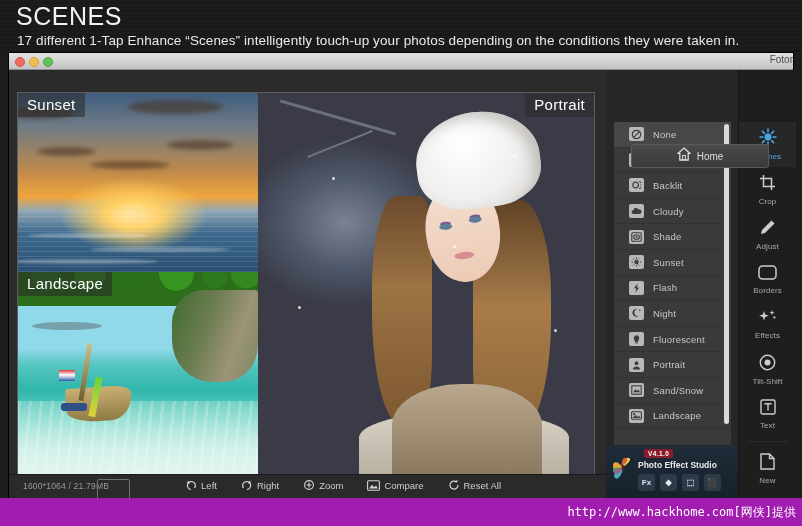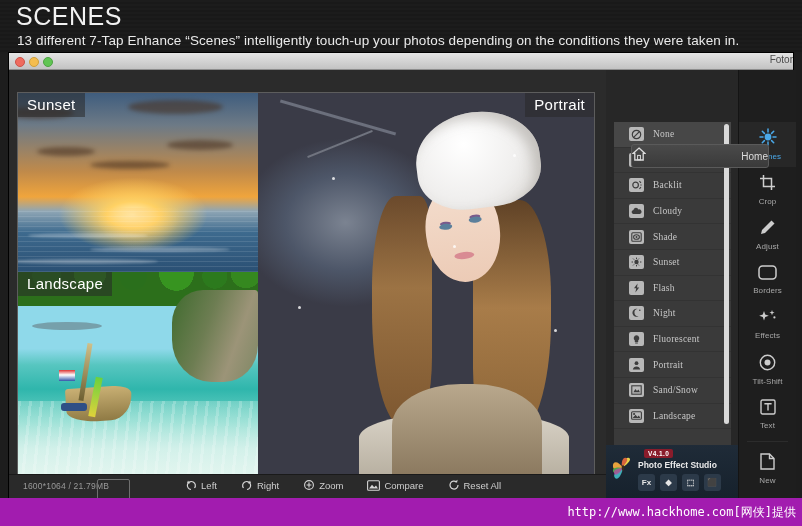--- a/index.html
+++ b/index.html
@@ -178,21 +178,21 @@
   .tools{position:absolute;right:105px;top:4px;display:flex;gap:24px;}
   .tool{display:flex;align-items:center;gap:4px;font-size:9.5px;color:#cfcfcf;cursor:default;}
   .tool svg{display:block;}
 
   
   .scenes-panel{
     position:absolute;left:597px;top:0;width:132px;height:429px;background:#272727;
   }
   .scene-list{
     position:absolute;left:8px;top:52px;width:117px;height:323px;
-    background:#3a3a3a;overflow:hidden;font-family:Liberation Serif, serif;
+    background:#3a3a3a;overflow:hidden;
   }
   .scene-row{
     position:relative;height:24.6px;display:flex;align-items:center;
     padding-left:15px;border-bottom:1px solid #333;cursor:default;
   }
   .scene-row.sel{background:#474747;}
   .scene-ico{
     width:15px;height:14px;border-radius:2px;background:#b8b8b8;
     display:flex;align-items:center;justify-content:center;margin-right:9px;flex:0 0 auto;
   }
@@ -236,42 +236,42 @@
   .rt-item.active{background:#272727;}
   .rt-label{font-size:8px;color:#a8a8a8;letter-spacing:.1px;}
   .rt-item.active .rt-label{color:#4aa8e8;}
   .rt-sep{height:1px;margin:4px 8px;background:#2c2c2c;}
 
   
   .home-btn{
     position:absolute;left:622px;top:74px;width:136px;height:22px;
     background:linear-gradient(#4a4a4a,#3a3a3a);
     border:1px solid #5a5a5a;border-radius:3px;
-    display:flex;align-items:center;justify-content:space-between;gap:6px;
+    display:flex;align-items:center;justify-content:center;gap:6px;
     cursor:default;
   }
   .home-label{font-size:10px;color:#dcdcdc;}
 
   
   .footer{
     position:absolute;left:0;bottom:0;width:802px;height:28px;background:#a21caf;
   }
   .footer-text{
     position:absolute;right:6px;top:6px;font-size:12px;color:#ffffff;
     font-family:"DejaVu Sans Mono", monospace;letter-spacing:0;
   }
 </style>
 </head>
 <body>
 
 <div class="page">
 
   <div class="promo">
     <div class="promo-title">SCENES</div>
-    <div class="promo-sub">13 different 7-Tap Enhance “Scenes” intelligently touch-up your photos depending on the conditions they were taken in.</div>
+    <div class="promo-sub">17 different 1-Tap Enhance “Scenes” intelligently touch-up your photos depending on the conditions they were taken in.</div>
   </div>
 
   <div class="win">
 
     <div class="titlebar">
       <div class="lights">
         <span class="light l-red"></span>
         <span class="light l-yel"></span>
         <span class="light l-grn"></span>
       </div>

